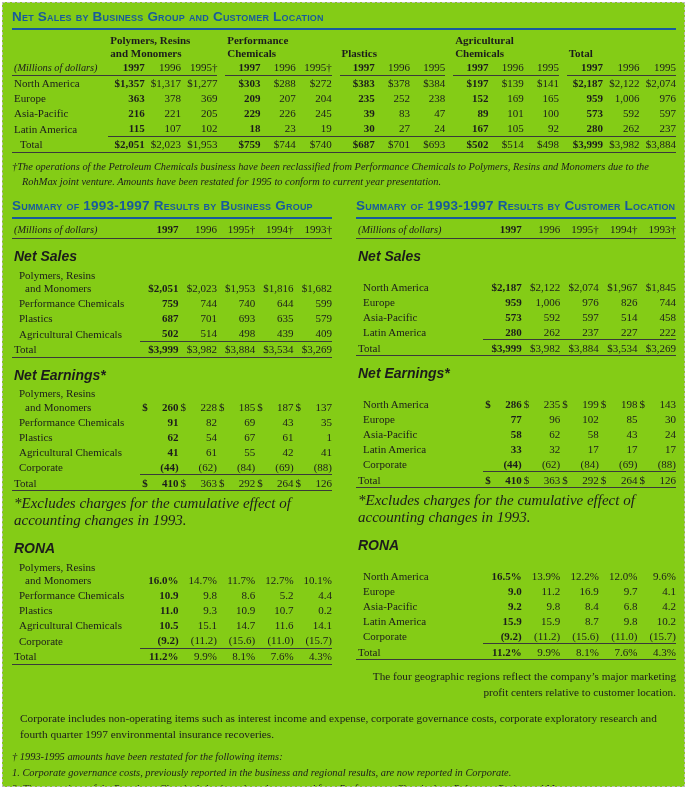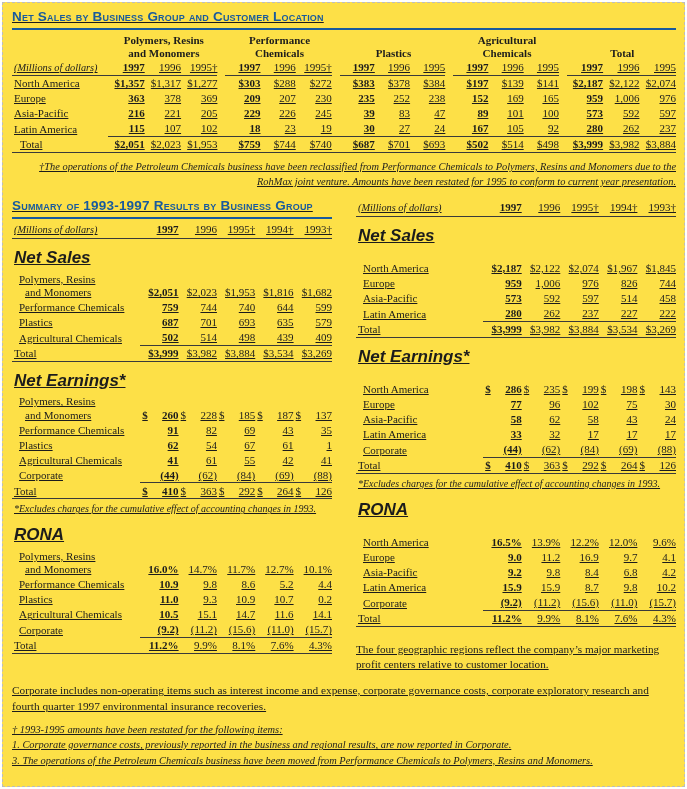--- a/index.html
+++ b/index.html
@@ -4,21 +4,21 @@
 <style>
   :root{ --accent:#185a9d; --rule:#3a3a3a; }
   html,body{margin:0;padding:0;}
   body{
     width:687px;height:789px;background:#ffffff;
     font-family:"Liberation Serif", serif;color:#1c1c1c;position:relative;
   }
   .page{
     position:absolute;left:2px;top:2px;right:2px;bottom:2px;
     border:1px dashed #bcbcbc;box-sizing:border-box;
-    padding:7px 8px 6px 9px;background:#fde047;overflow:hidden;text-decoration:underline;
+    padding:7px 8px 6px 9px;background:#84cc16;overflow:hidden;
   }
   
   .sec-title{
     font-family:"Liberation Sans", sans-serif;
     font-variant:small-caps;font-weight:bold;letter-spacing:.2px;
     color:var(--accent);font-size:13.5px;line-height:1.1;
     border-bottom:2px solid var(--accent);
     padding-bottom:3px;margin-bottom:3px;
   }
   
@@ -26,49 +26,49 @@
   td{padding:1.5px 0 1.5px 2px;vertical-align:bottom;}
   .num{text-align:right;white-space:nowrap;}
   .b{font-weight:bold;}
   .u{border-bottom:1px solid var(--rule);}
   .tt{border-top:1px solid var(--rule);}
   .bb{border-bottom:1px solid var(--rule);}
   
   .nst .lbl{width:90px;white-space:nowrap;}
   .nst .num{width:35px;}
   .nst .sp{width:9px;padding:0;}
-  .nst .gname{text-align:center;font-weight:bold;line-height:1.12;padding-bottom:1px;}
+  .nst .gname{text-align:left;font-weight:bold;line-height:1.12;padding-bottom:1px;}
   .nst .gname span{display:inline-block;max-width:88px;}
   .nst .units{font-style:italic;font-size:10.3px;white-space:nowrap;}
   .footnote{
     font-style:italic;font-size:10.4px;line-height:1.45;margin:6px 0 10px 0;
   }
-  .footnote .hang{display:block;padding-left:10px;text-indent:-10px;text-align:right;}
+  .footnote .hang{display:block;padding-left:10px;text-indent:-10px;}
   
   .cols{display:flex;gap:24px;align-items:flex-start;}
   .col{flex:1 1 0;min-width:0;}
   .st .lbl{white-space:nowrap;}
   .st col.c-lbl{width:130px;}
   .st col.c-num{width:39px;}
   .st .hdr td{border-bottom:1px solid var(--rule);padding-bottom:3px;}
   .st .units{font-style:italic;font-size:10.3px;}
   .st .sec td{
     font-family:"Liberation Sans", sans-serif;font-weight:bold;font-style:italic;
-    font-size:17px;padding-top:9px;padding-bottom:3px;
+    font-size:14px;padding-top:9px;padding-bottom:3px;
   }
   .st .ind1{padding-left:7px;}
   .st .ind2{padding-left:13px;}
   .st .line1 td{padding-bottom:0;}
   .st .spacer td{height:12px;padding:0;}
   .st .ds{display:flex;justify-content:space-between;align-items:flex-end;}
-  .st .secfoot td{font-style:italic;font-size:10px;padding-top:4px;padding-bottom:2px;}
-  .geo-note{font-size:11.2px;line-height:1.4;margin-top:15px;}
+  .st .secfoot td{font-style:italic;font-size:15px;padding-top:4px;padding-bottom:2px;}
+  .geo-note{font-size:11.2px;line-height:1.4;margin-top:9px;text-align:right;}
   
   .footer{margin-top:10px;}
-  .footer p{font-size:11.3px;line-height:1.4;margin:0 0 6px 0;}
+  .footer p{font-size:11.3px;line-height:1.4;margin:0 0 6px 8px;}
   .footer .notes{font-style:italic;font-size:10.4px;line-height:1.5;margin-top:7px;}
   .footer .notes div{padding-left:12px;text-indent:-12px;}
 </style>
 </head>
 <body>
 
 <div class="page">
 
   <div class="sec-title">Net Sales by Business Group and Customer Location</div>
   <table class="nst">
@@ -130,21 +130,21 @@
           <td class="num">$2,074</td>
         </tr>
         <tr>
           <td class="lbl">Europe</td>
           <td class="num b">363</td>
           <td class="num">378</td>
           <td class="num">369</td>
           <td class="sp"></td>
           <td class="num b">209</td>
           <td class="num">207</td>
-          <td class="num">230</td>
+          <td class="num">204</td>
           <td class="sp"></td>
           <td class="num b">235</td>
           <td class="num">252</td>
           <td class="num">238</td>
           <td class="sp"></td>
           <td class="num b">152</td>
           <td class="num">169</td>
           <td class="num">165</td>
           <td class="sp"></td>
           <td class="num b">959</td>
@@ -448,20 +448,21 @@
               <td class="num b tt bb">11.2%</td>
               <td class="num tt bb">9.9%</td>
               <td class="num tt bb">8.1%</td>
               <td class="num tt bb">7.6%</td>
               <td class="num tt bb">4.3%</td>
             </tr>
           </tbody>
       </table>
     </div>
     <div class="col">
+      <div class="sec-title">Summary of 1993-1997 Results by Customer Location</div>
       <table class="st">
         <colgroup>
             <col class="c-lbl">
             <col class="c-num">
             <col class="c-num">
             <col class="c-num">
             <col class="c-num">
             <col class="c-num">
           </colgroup>
         <tbody>
@@ -556,21 +557,21 @@
                   <span>$</span>
                   <span>143</span>
                 </span>
               </td>
             </tr>
             <tr>
               <td class="lbl ind1">Europe</td>
               <td class="num b">77</td>
               <td class="num">96</td>
               <td class="num">102</td>
-              <td class="num">75</td>
+              <td class="num">85</td>
               <td class="num">30</td>
             </tr>
             <tr>
               <td class="lbl ind1">Asia-Pacific</td>
               <td class="num b">58</td>
               <td class="num">62</td>
               <td class="num">58</td>
               <td class="num">43</td>
               <td class="num">24</td>
             </tr>

